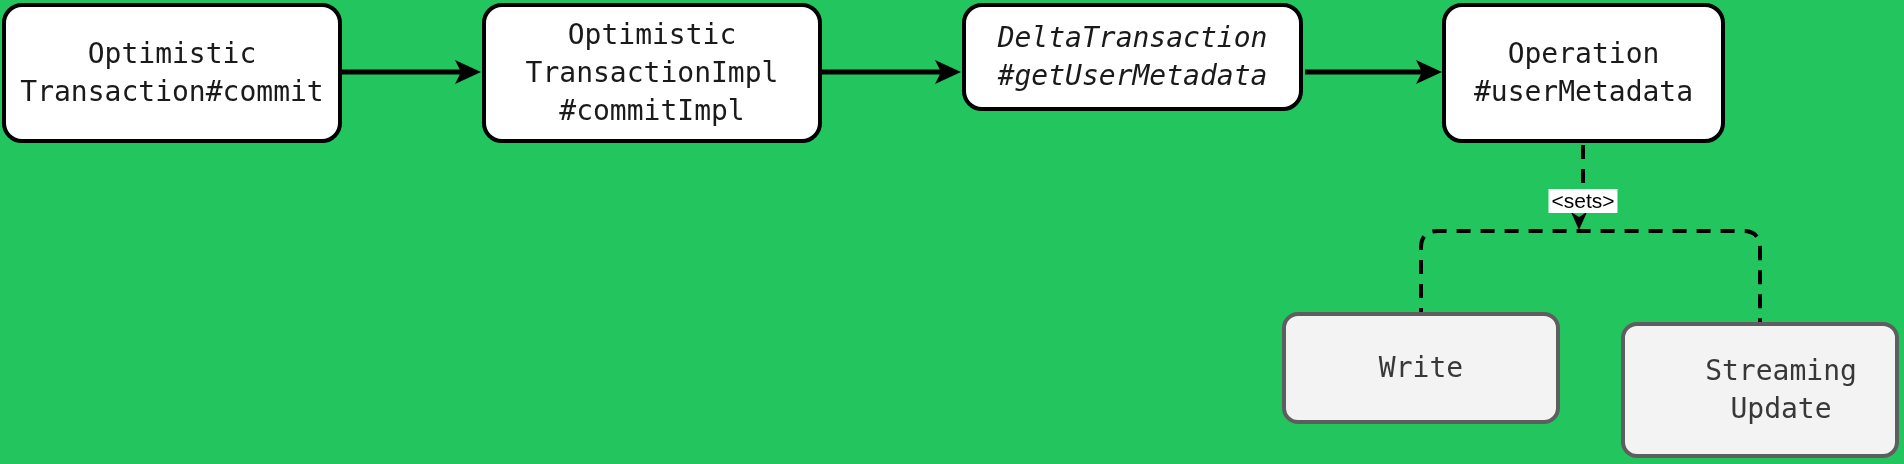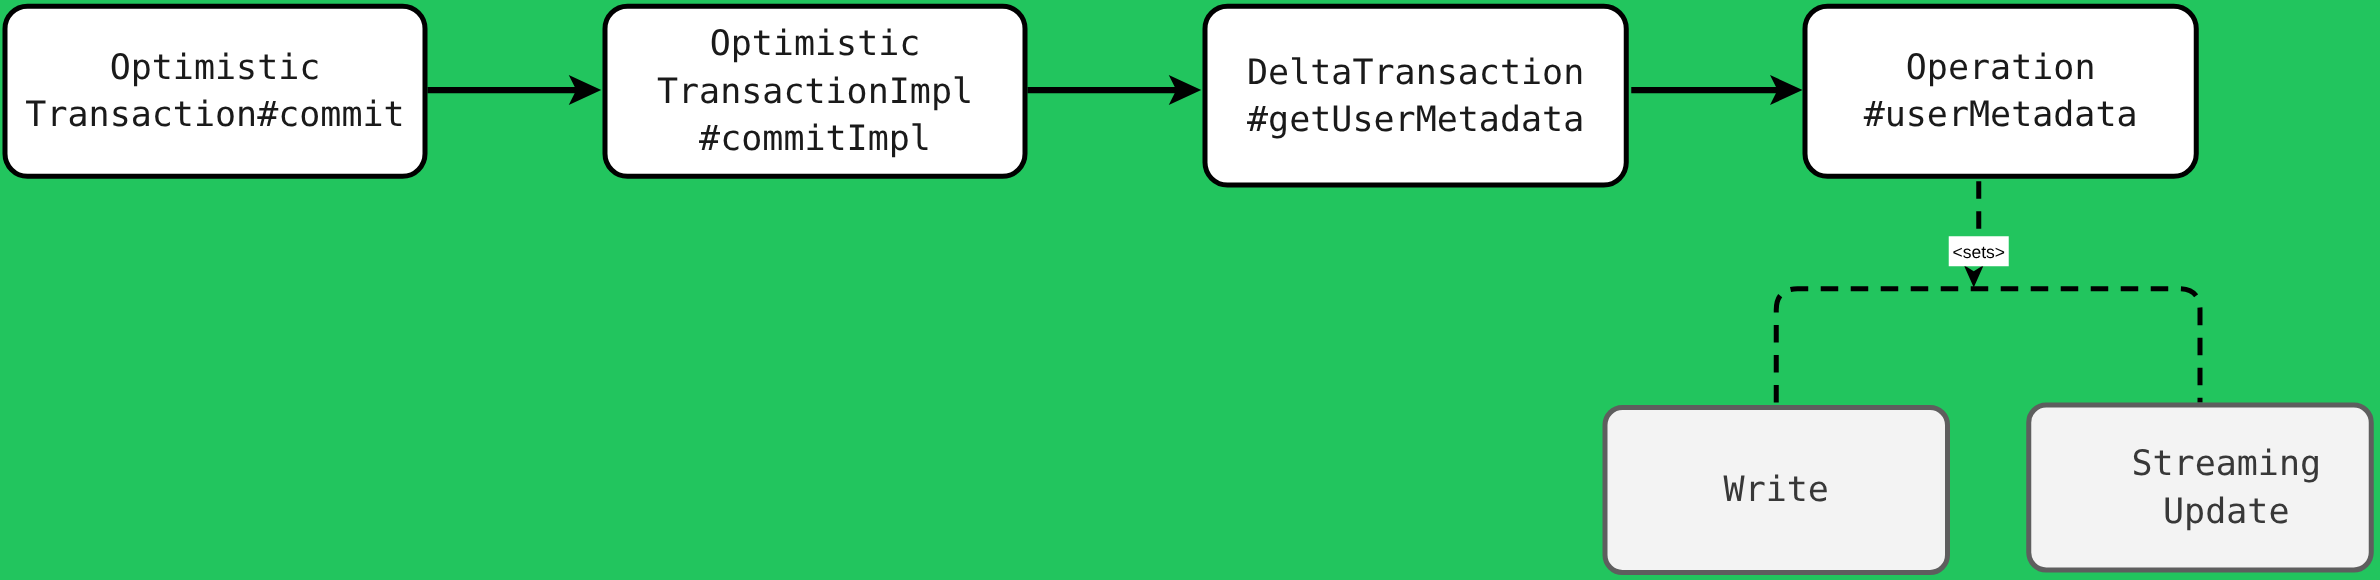--- a/index.html
+++ b/index.html
@@ -38,21 +38,21 @@
     border-radius: 16px;
     background: #f3f3f3;
     color: #383838;
   }
   .edge-label {
     position: absolute;
     left: 1583px;
     top: 189px;
     transform: translateX(-50%);
     font-family: "Liberation Sans", "DejaVu Sans", sans-serif;
-    font-size: 14px;
+    font-size: 21px;
     line-height: 24px;
     color: #000000;
     background: #ffffff;
     padding: 0 3px;
     white-space: nowrap;
   }
 </style>
 </head>
 <body>
 
@@ -86,33 +86,33 @@
     <span>Optimistic
 Transaction#commit</span>
   </div>
 
   <div class="node primary" style="left:482px; top:3px; width:340px; height:140px;">
     <span>Optimistic
 TransactionImpl
 #commitImpl</span>
   </div>
 
-  <div class="node primary" style="left:962px; top:3px; width:341px; height:147px;">
+  <div class="node primary" style="left:962px; top:3px; width:341px; height:108px;font-style:italic;">
     <span>DeltaTransaction
 #getUserMetadata</span>
   </div>
 
-  <div class="node primary" style="left:1442px; top:3px; width:317px; height:140px;">
+  <div class="node primary" style="left:1442px; top:3px; width:283px; height:140px;">
     <span>Operation
 #userMetadata</span>
   </div>
 
   <div class="edge-label">&lt;sets&gt;</div>
 
-  <div class="node secondary" style="left:1282px; top:324px; width:278px; height:136px;">
+  <div class="node secondary" style="left:1282px; top:312px; width:278px; height:112px;">
     <span>Write</span>
   </div>
 
   <div class="node secondary" style="left:1621px; top:322px; width:278px; height:136px;padding-left:42px;">
     <span>Streaming
 Update</span>
   </div>
 
 </div>
 

